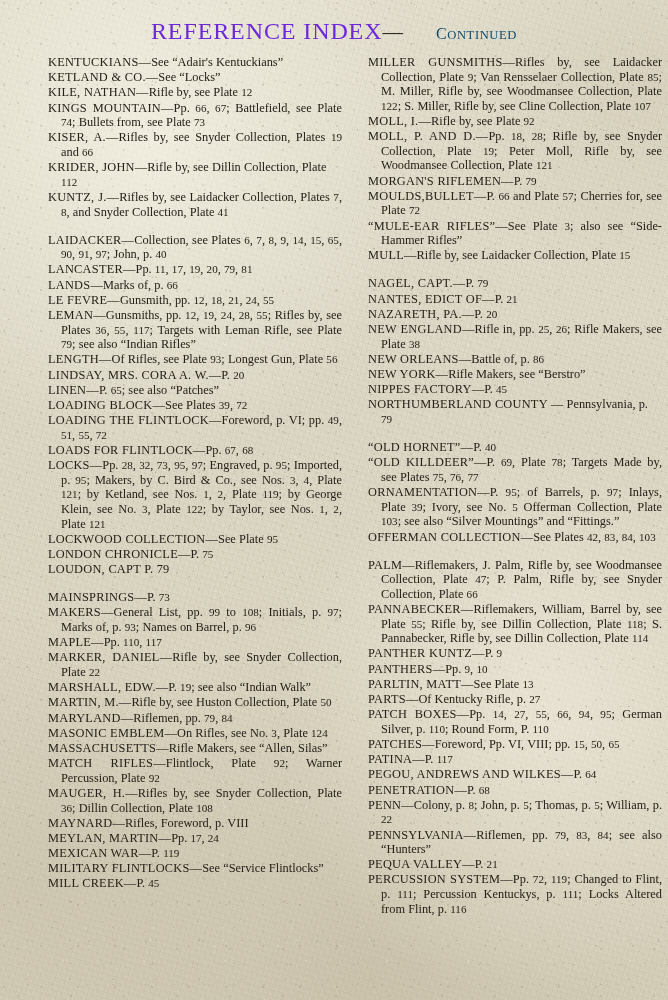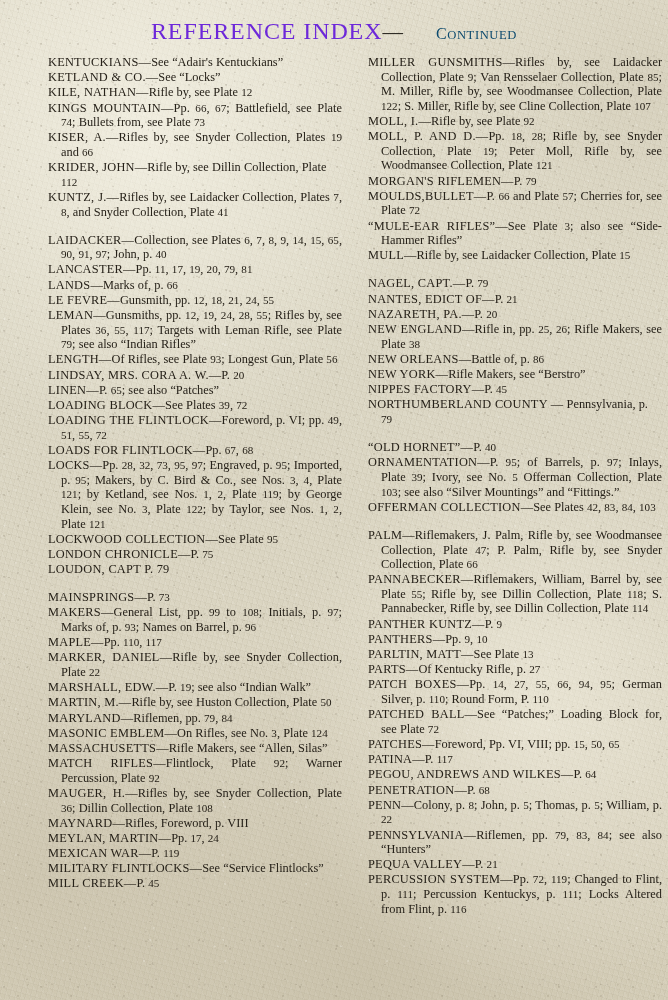--- a/index.html
+++ b/index.html
@@ -206,31 +206,31 @@
         <p class="entry nojust"><span class="hd">NAGEL, CAPT.—</span>P. <span class="num">79</span></p>
         <p class="entry nojust"><span class="hd">NANTES, EDICT OF—</span>P. <span class="num">21</span></p>
         <p class="entry nojust"><span class="hd">NAZARETH, PA.—</span>P. <span class="num">20</span></p>
         <p class="entry"><span class="hd">NEW ENGLAND—</span>Rifle in, pp. <span class="num">25</span>, <span class="num">26</span>; Rifle Makers, see Plate <span class="num">38</span></p>
         <p class="entry nojust"><span class="hd">NEW ORLEANS—</span>Battle of, p. <span class="num">86</span></p>
         <p class="entry nojust"><span class="hd">NEW YORK—</span>Rifle Makers, see “Berstro”</p>
         <p class="entry nojust"><span class="hd">NIPPES FACTORY—</span>P. <span class="num">45</span></p>
         <p class="entry nojust"><span class="hd">NORTHUMBERLAND COUNTY —</span> Pennsylvania, p. <span class="num">79</span></p>
         <div class="group-gap"></div>
         <p class="entry nojust"><span class="hd">“OLD HORNET”—</span>P. <span class="num">40</span></p>
+        <p class="entry"><span class="hd">“OLD KILLDEER”—</span>P. <span class="num">69</span>, Plate <span class="num">78</span>; Targets Made by, see Plates <span class="num">75</span>, <span class="num">76</span>, <span class="num">77</span></p>
         <p class="entry"><span class="hd">ORNAMENTATION—</span>P. <span class="num">95</span>; of Barrels, p. <span class="num">97</span>; Inlays, Plate <span class="num">39</span>; Ivory, see No. <span class="num">5</span> Offerman Collection, Plate <span class="num">103</span>; see also “Silver Mountings” and “Fittings.”</p>
         <p class="entry nojust"><span class="hd">OFFERMAN COLLECTION—</span>See Plates <span class="num">42</span>, <span class="num">83</span>, <span class="num">84</span>, <span class="num">103</span></p>
         <div class="group-gap"></div>
         <p class="entry"><span class="hd">PALM—</span>Riflemakers, J. Palm, Rifle by, see Woodmansee Collection, Plate <span class="num">47</span>; P. Palm, Rifle by, see Snyder Collection, Plate <span class="num">66</span></p>
         <p class="entry"><span class="hd">PANNABECKER—</span>Riflemakers, William, Barrel by, see Plate <span class="num">55</span>; Rifle by, see Dillin Collection, Plate <span class="num">118</span>; S. Pannabecker, Rifle by, see Dillin Collection, Plate <span class="num">114</span></p>
         <p class="entry nojust"><span class="hd">PANTHER KUNTZ—</span>P. <span class="num">9</span></p>
         <p class="entry nojust"><span class="hd">PANTHERS—</span>Pp. <span class="num">9</span>, <span class="num">10</span></p>
         <p class="entry nojust"><span class="hd">PARLTIN, MATT—</span>See Plate <span class="num">13</span></p>
         <p class="entry nojust"><span class="hd">PARTS—</span>Of Kentucky Rifle, p. <span class="num">27</span></p>
         <p class="entry"><span class="hd">PATCH BOXES—</span>Pp. <span class="num">14</span>, <span class="num">27</span>, <span class="num">55</span>, <span class="num">66</span>, <span class="num">94</span>, <span class="num">95</span>; German Silver, p. <span class="num">110</span>; Round Form, P. <span class="num">110</span></p>
-        <p class="entry"><span class="hd">PATCHED BALL—</span>See “Patches;” Loading Block for, see Plate <span class="num">72</span></p>
         <p class="entry nojust"><span class="hd">PATCHES—</span>Foreword, Pp. VI, VIII; pp. <span class="num">15</span>, <span class="num">50</span>, <span class="num">65</span></p>
         <p class="entry nojust"><span class="hd">PATINA—</span>P. <span class="num">117</span></p>
         <p class="entry nojust"><span class="hd">PEGOU, ANDREWS AND WILKES—</span>P. <span class="num">64</span></p>
         <p class="entry nojust"><span class="hd">PENETRATION—</span>P. <span class="num">68</span></p>
         <p class="entry"><span class="hd">PENN—</span>Colony, p. <span class="num">8</span>; John, p. <span class="num">5</span>; Thomas, p. <span class="num">5</span>; William, p. <span class="num">22</span></p>
         <p class="entry"><span class="hd">PENNSYLVANIA—</span>Riflemen, pp. <span class="num">79</span>, <span class="num">83</span>, <span class="num">84</span>; see also “Hunters”</p>
         <p class="entry nojust"><span class="hd">PEQUA VALLEY—</span>P. <span class="num">21</span></p>
         <p class="entry"><span class="hd">PERCUSSION SYSTEM—</span>Pp. <span class="num">72</span>, <span class="num">119</span>; Changed to Flint, p. <span class="num">111</span>; Percussion Kentuckys, p. <span class="num">111</span>; Locks Altered from Flint, p. <span class="num">116</span></p>
       </div>
   </div>

